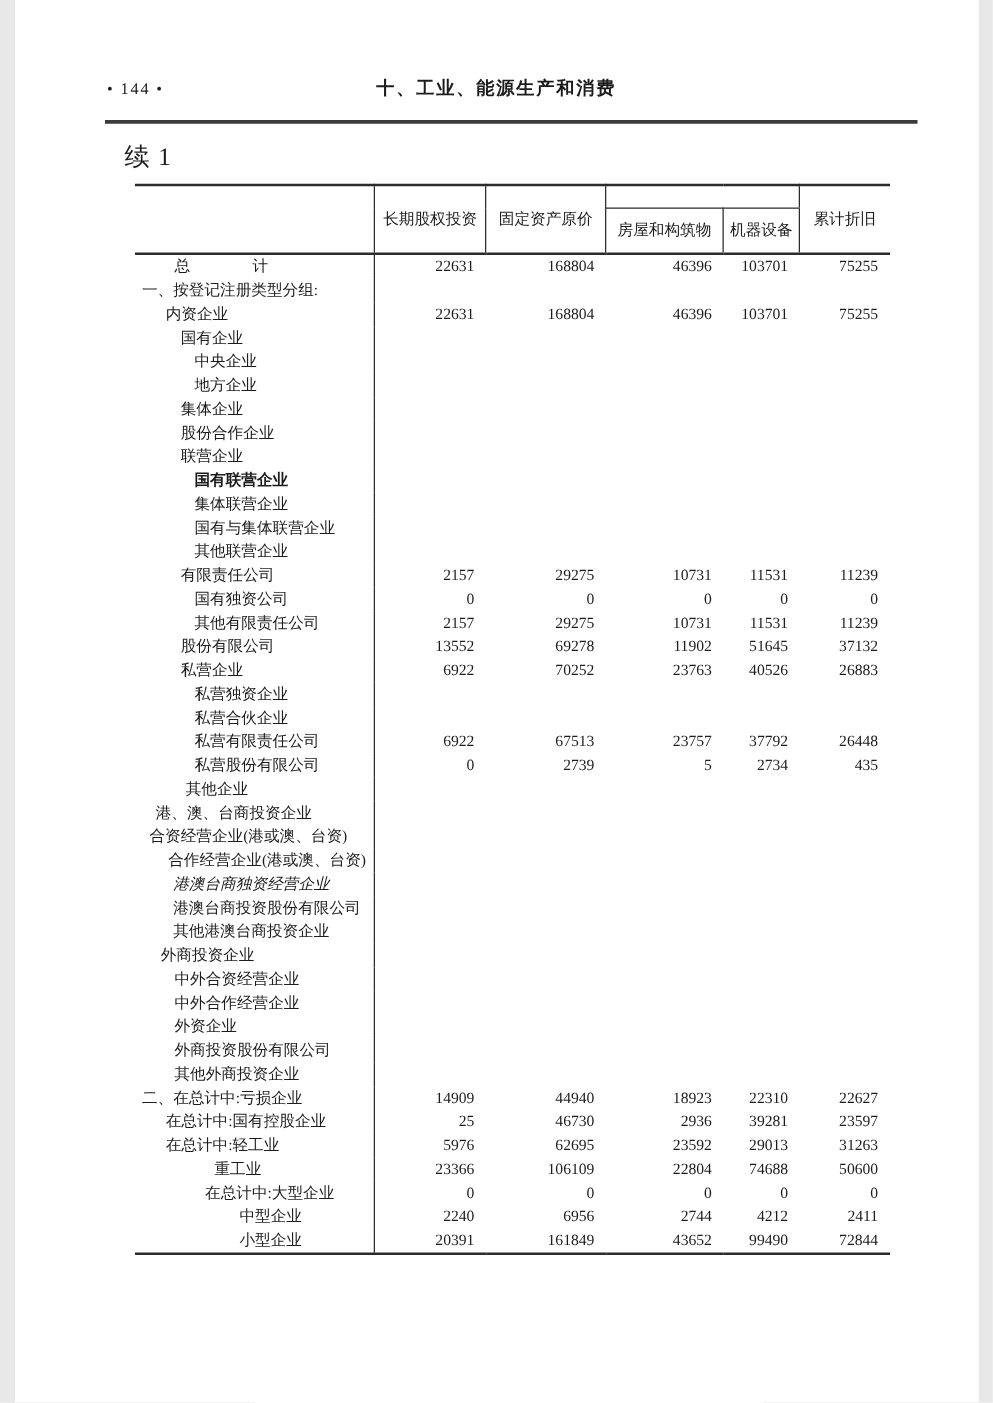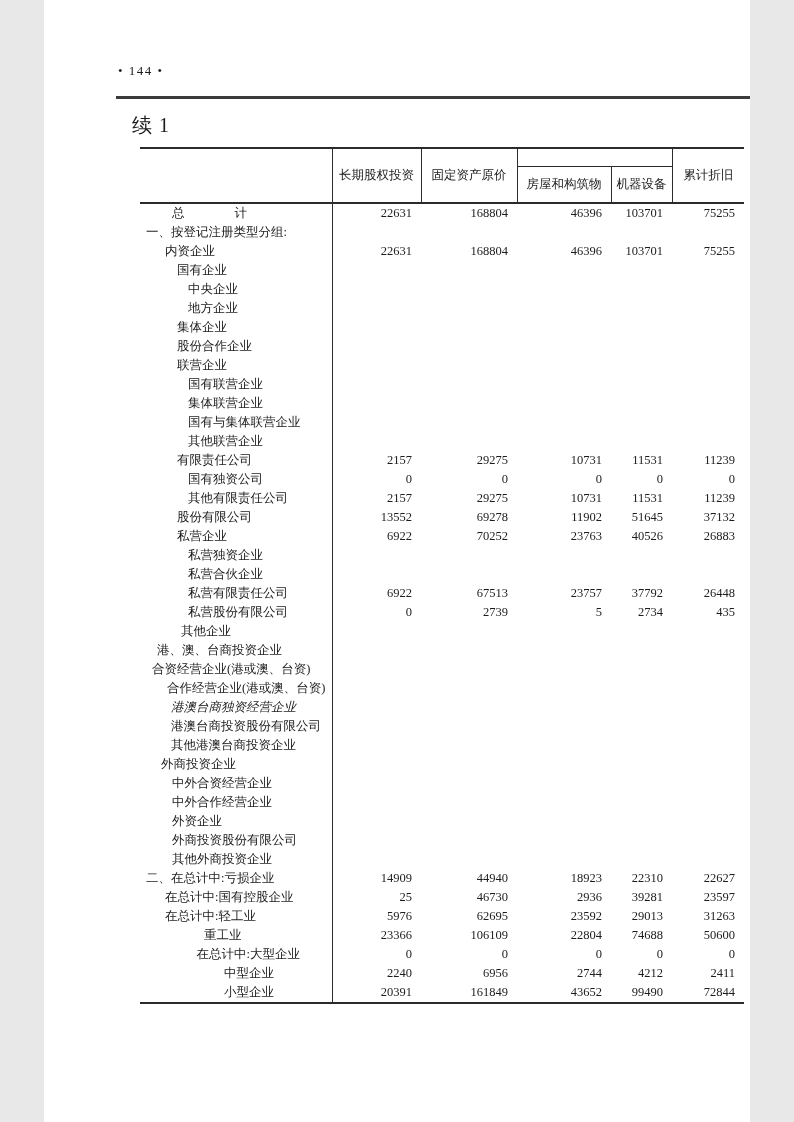--- a/index.html
+++ b/index.html
@@ -1,17 +1,17 @@
 <!DOCTYPE html>
 <html><head>
 <meta charset="utf-8">
 <style>
   html,body { margin:0; padding:0; background:#e8e8e8; }
   .page {
-    position:relative; width:706px; height:1122px; margin:0 auto;
+    position:relative; width:771px; height:1122px; margin:0 auto;
     background:#ffffff; overflow:hidden;
     font-family:"Liberation Serif","DejaVu Serif",serif; color:#1c1c1c;
   }
   .pagenum {
     position:absolute; left:74px; top:63px;
     font-size:13px; letter-spacing:1.5px;
   }
   .chapter {
     position:absolute; left:0; right:0; top:61px; text-align:center;
     font-family:"Liberation Sans","DejaVu Sans",sans-serif;
@@ -45,20 +45,21 @@
   tbody td.label { border-right:1px solid #2b2b2b; text-align:left; }
   tbody td.num { text-align:right; padding-right:9px; }
   tbody tr:first-child td { border-top:2px solid #2b2b2b; }
 </style>
 </head>
 <body>
 
 <div class="page">
 
   <div class="pagenum">• 144 •</div>
+  <div class="chapter">十、工业、能源生产和消费</div>
   <div class="head-rule"></div>
   <div class="continued">续 1</div>
 
   <div class="tablewrap">
     <table class="stat">
       <colgroup>
         <col style="width:192px">
         <col style="width:89px">
         <col style="width:96px">
         <col style="width:94px">
@@ -145,21 +146,21 @@
           </tr>
           <tr>
             <td class="label" style="padding-left: 37px;">联营企业</td>
             <td class="num"></td>
             <td class="num"></td>
             <td class="num"></td>
             <td class="num"></td>
             <td class="num"></td>
           </tr>
           <tr>
-            <td class="label" style="padding-left: 48px;">国有联营企业</td>
+            <td class="label" style="padding-left: 48px; font-weight: bold;">国有联营企业</td>
             <td class="num"></td>
             <td class="num"></td>
             <td class="num"></td>
             <td class="num"></td>
             <td class="num"></td>
           </tr>
           <tr>
             <td class="label" style="padding-left: 48px;">集体联营企业</td>
             <td class="num"></td>
             <td class="num"></td>

